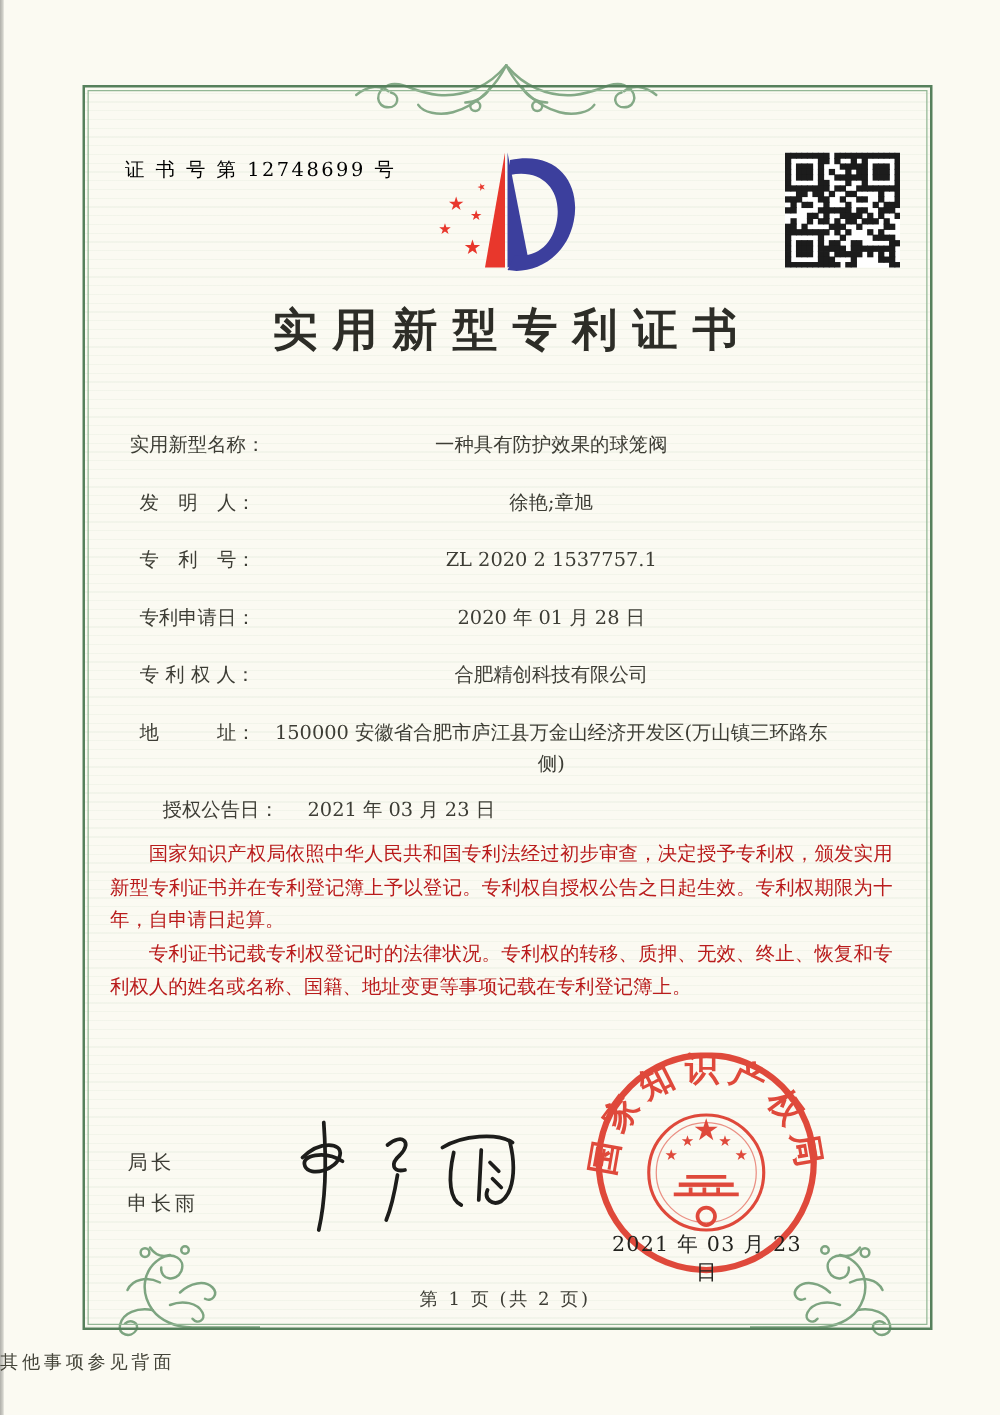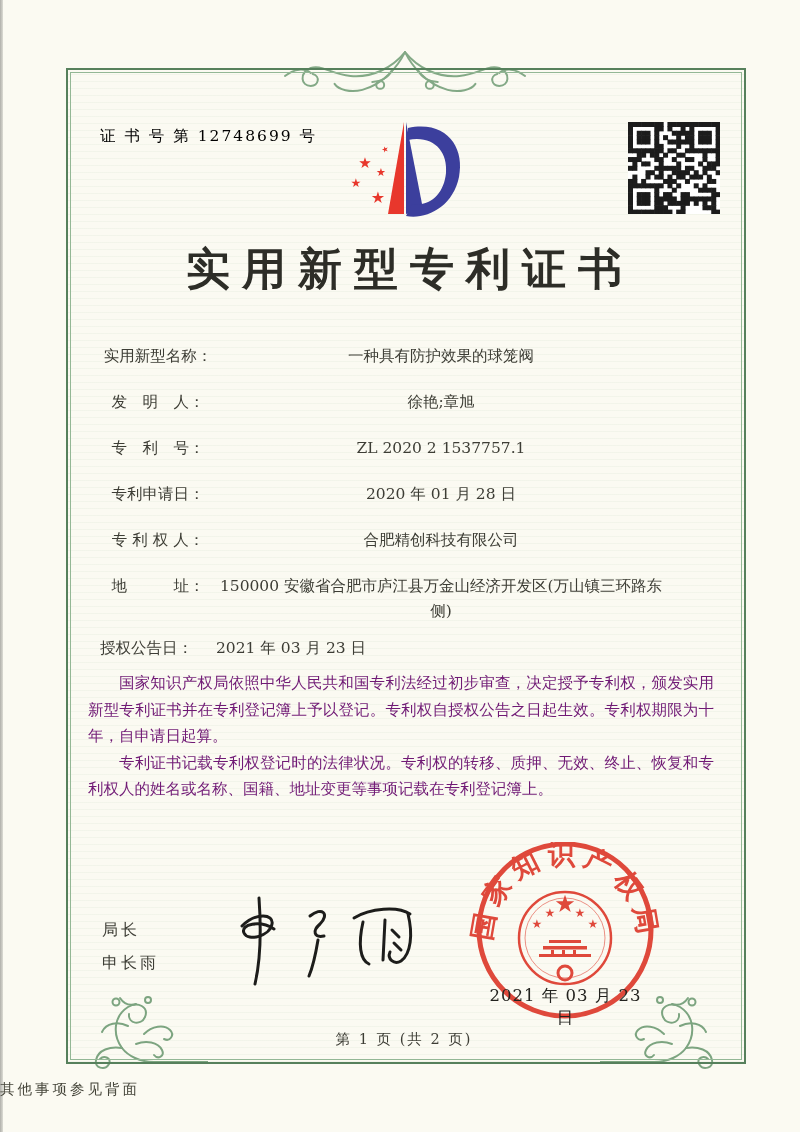--- a/index.html
+++ b/index.html
@@ -13,30 +13,30 @@
   .scan-edge{position:absolute;left:0;top:0;width:3px;height:100%;
     background:linear-gradient(90deg,#8f8f8b,#cfcfc8);opacity:.7;}
   .frame{position:absolute;left:66px;top:68px;width:676px;height:992px;
     border:2px solid #56805c;
     background:repeating-linear-gradient(0deg,rgba(141,178,141,.08) 0 1px,transparent 1px 7px);}
   .frame-inner{position:absolute;inset:2px;border:1px solid #93b795;}
   .cert-no{position:absolute;left:100px;top:126px;font-size:15.5px;letter-spacing:2px;color:#000000;}
   .logo{position:absolute;left:333px;top:110px;width:140px;height:130px;}
   .qr{position:absolute;left:628px;top:122px;width:92px;height:92px;background:#fff;}
   .title{position:absolute;left:66px;top:240px;width:676px;text-align:center;
-    font-size:44px;font-weight:600;letter-spacing:12px;padding-left:12px;box-sizing:border-box;color:#2d2d27;}
+    font-size:36px;font-weight:600;letter-spacing:12px;padding-left:12px;box-sizing:border-box;color:#2d2d27;}
   .fields{position:absolute;left:100px;top:344px;width:566px;font-size:15.5px;line-height:25px;text-align:center;}
   .frow{display:flex;margin-bottom:21px;}
   .lbl{width:116px;flex:none;white-space:pre;}
   .val{flex:1;}
   .grant-row{position:absolute;left:100px;top:638px;width:612px;font-size:15.5px;display:flex;}
-  .grant-left{width:332px;flex:none;display:flex;}
+  .grant-left{width:332px;flex:none;display:flex;margin-left:30px;}
   .grant-right{display:flex;}
   .paras{position:absolute;left:88px;top:670px;width:626px;font-size:15.5px;line-height:26.5px;
-    text-align:justify;color:#701a75;}
+    text-align:justify;color:#b91c1c;}
   .paras p{margin:0;text-indent:2em;}
   .sign-title{position:absolute;left:102px;top:920px;font-size:16px;letter-spacing:3px;}
   .sign-name{position:absolute;left:102px;top:953px;font-size:16px;letter-spacing:3px;}
   .signature{position:absolute;left:212px;top:886px;width:215px;height:105px;}
   .seal{position:absolute;left:465px;top:842px;width:200px;height:200px;}
   .seal-date{position:absolute;left:478px;top:985px;width:175px;text-align:center;
     font-size:16.5px;color:#23231f;letter-spacing:1px;}
   .page-no{position:absolute;left:66px;top:1030px;width:676px;text-align:center;font-size:14.5px;letter-spacing:2px;}
   .back-note{position:absolute;left:0;top:1080px;width:800px;text-align:left;font-size:14.5px;letter-spacing:3px;color:#45453a;}
   .orn-top{position:absolute;left:281px;top:40px;width:248px;height:64px;}

